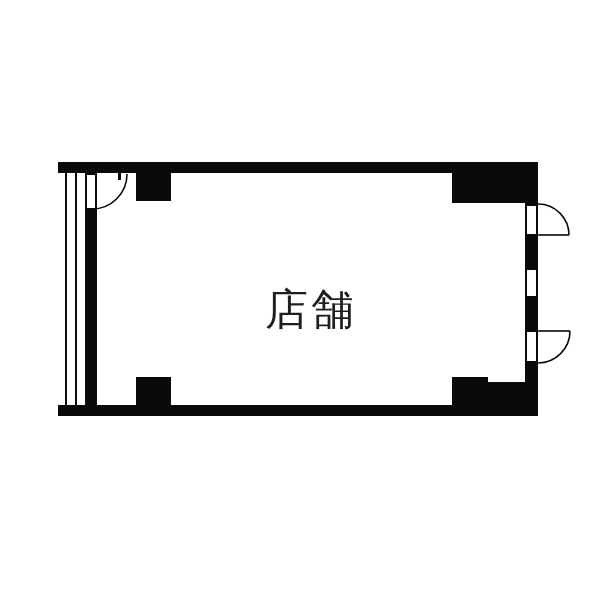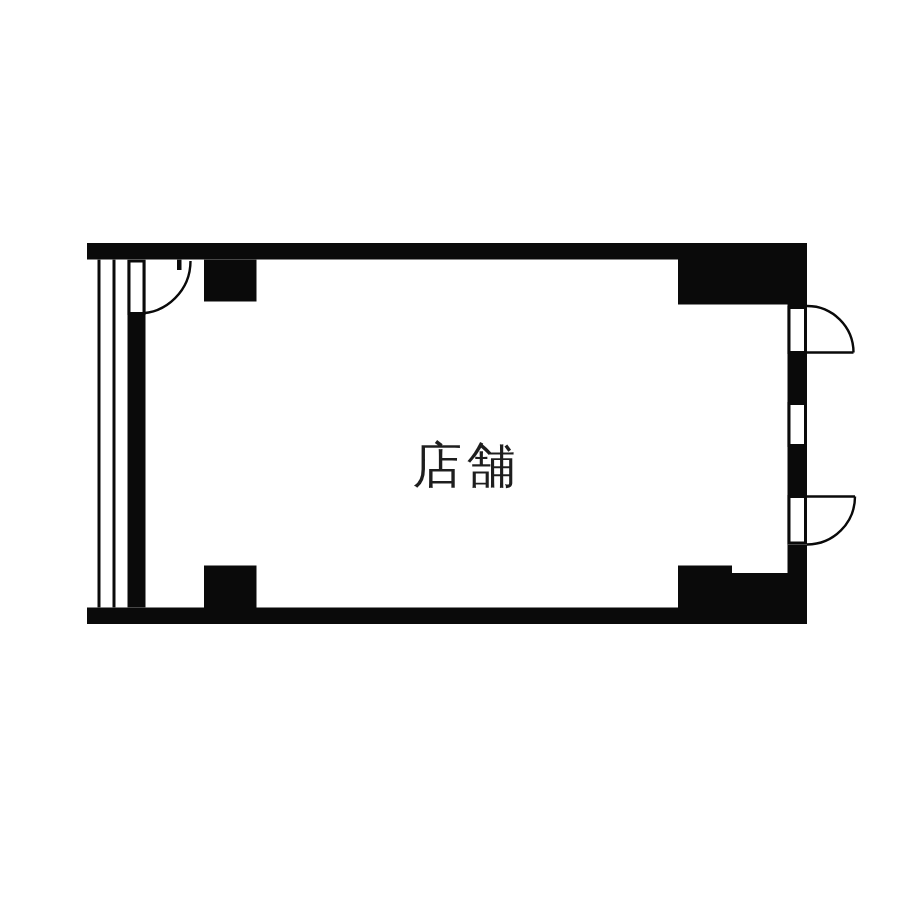--- a/index.html
+++ b/index.html
@@ -54,21 +54,21 @@
     left: 97px; top: 173px;
     width: 428px; height: 231px;
     display: flex;
     align-items: center;
     justify-content: center;
     padding-top: 6px;
     box-sizing: border-box;
     z-index: 5;
   }
   #room-label {
-    font-size: 33px;
+    font-size: 43px;
     letter-spacing: 3px;
     color: var(--color-label, #1e1e1e);
     line-height: 1;
     white-space: nowrap;
     margin-top: 36px;
   }
 </style>
 </head>
 <body>
 

